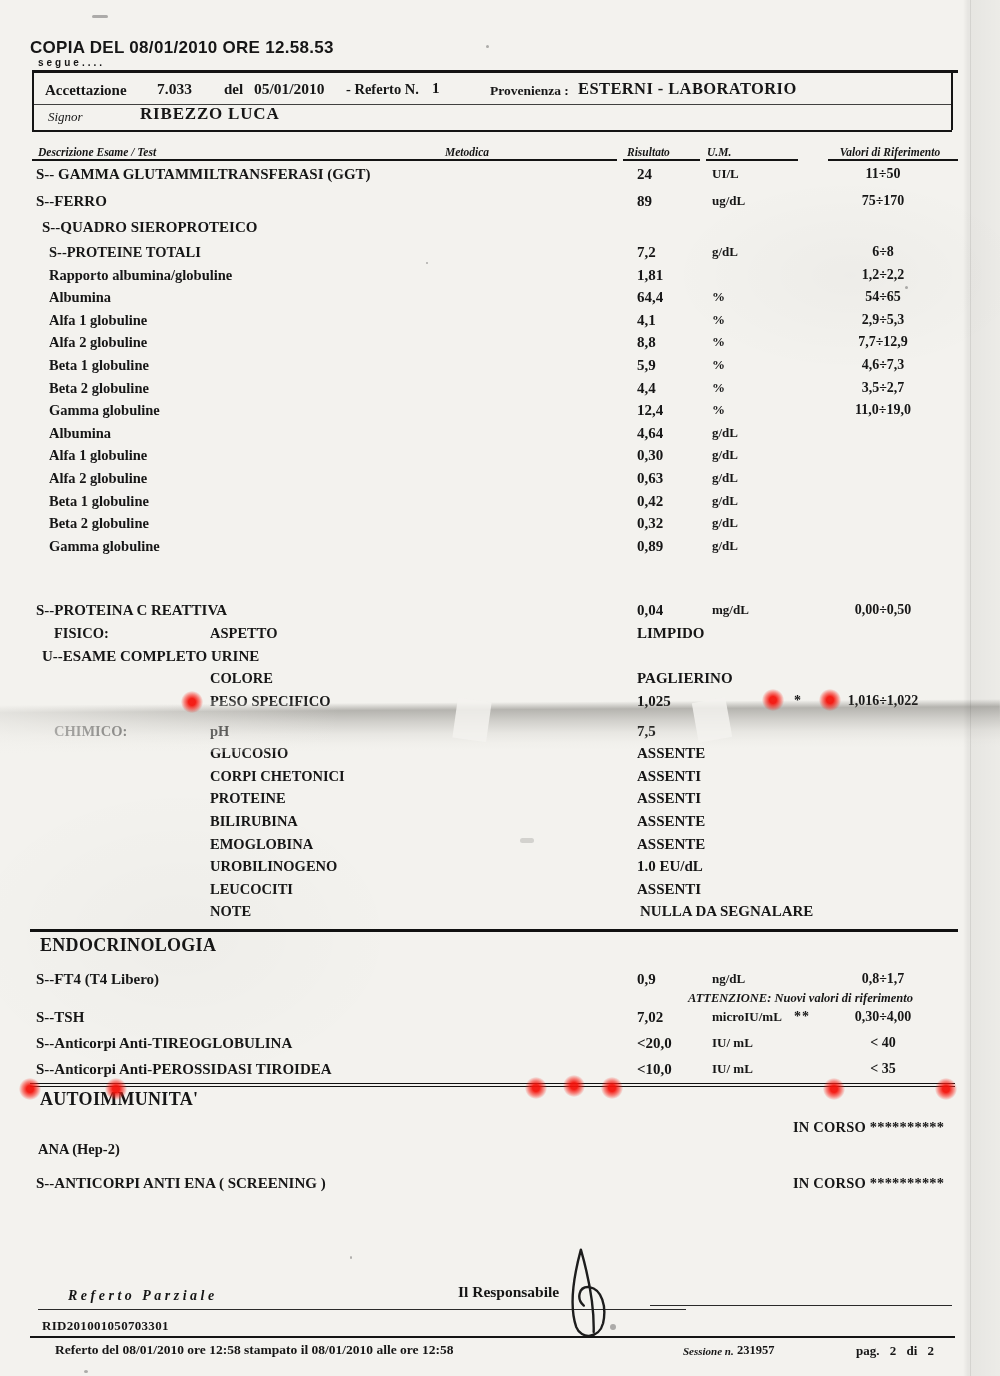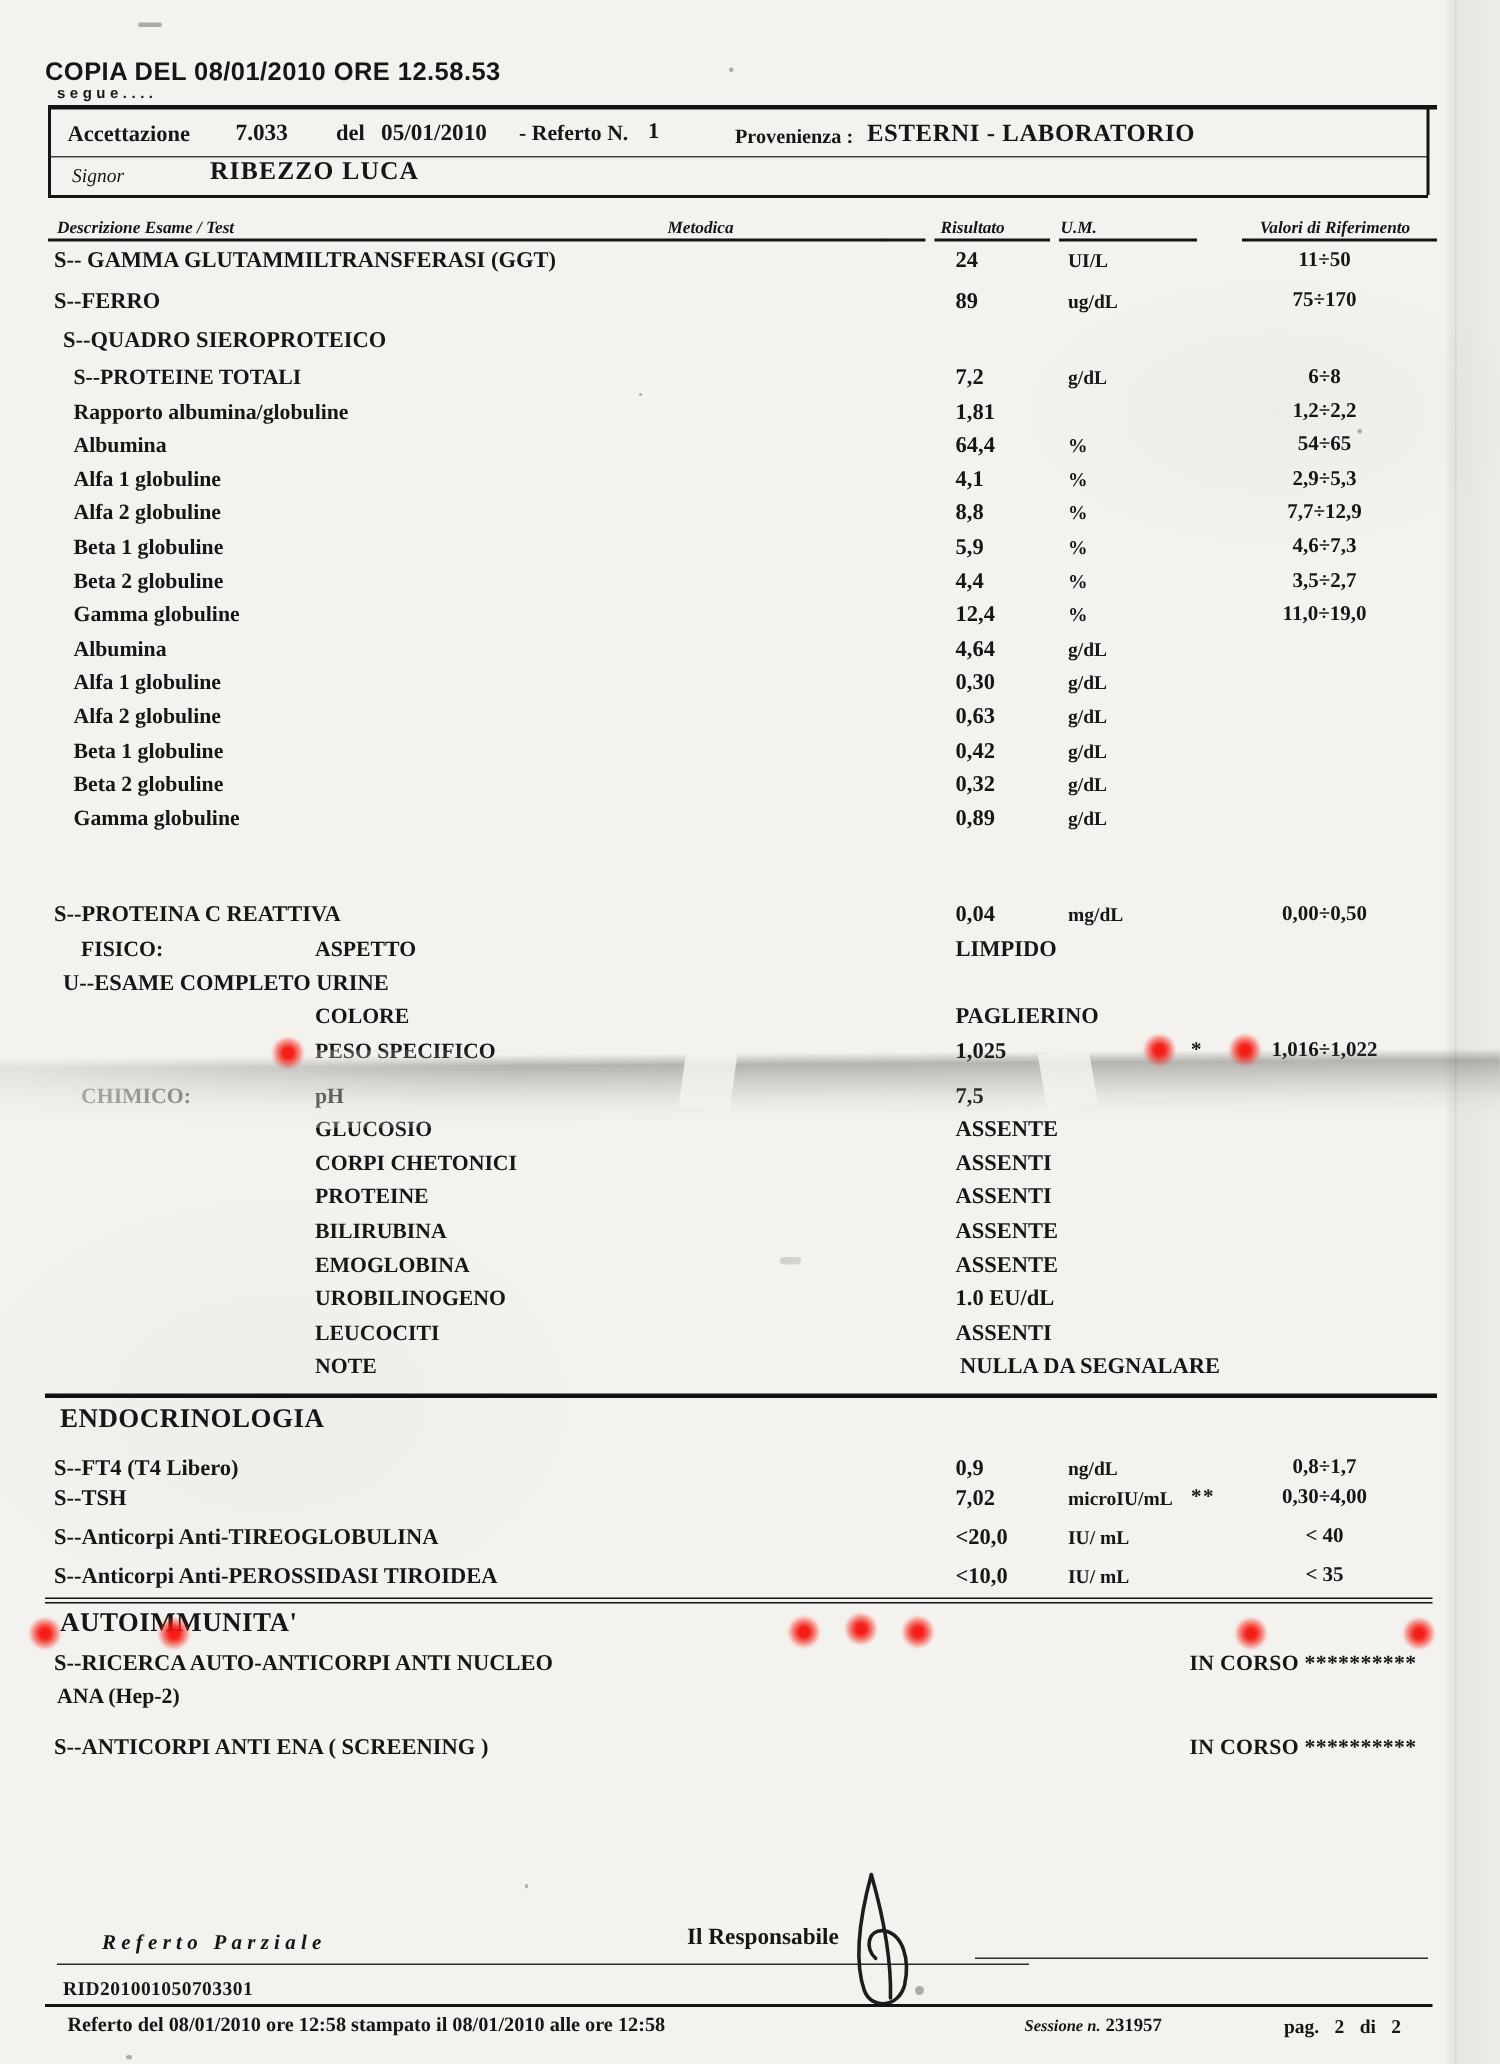--- a/index.html
+++ b/index.html
@@ -75,21 +75,21 @@
 
   
   .dot{position:absolute;width:22px;height:22px;border-radius:50%;transform:translate(-50%,-50%);
     background:radial-gradient(circle, rgba(244,18,10,.95) 0 22%, rgba(248,40,30,.55) 48%, rgba(250,70,60,0) 72%);
     filter:blur(.6px);pointer-events:none;}
 
   
   .ref-parz{left:40px;top:1288px;font-size:14px;font-weight:bold;font-style:italic;letter-spacing:3.5px;margin-left:28px;}
   .resp{left:458px;top:1283px;font-size:15.5px;font-weight:bold;}
   .rid{left:42px;top:1318px;font-size:13px;font-weight:bold;letter-spacing:.3px;}
-  .foot-main{left:45px;top:1342px;font-size:13.5px;font-weight:bold;}
+  .foot-main{left:55px;top:1342px;font-size:13.5px;font-weight:bold;}
   .sess-l{left:683px;top:1345px;font-size:11px;font-weight:bold;font-style:italic;}
   .sess-n{left:737px;top:1343px;font-size:12.5px;font-weight:bold;}
   .pag{left:856px;top:1343px;font-size:13px;font-weight:bold;word-spacing:7px;}
 
   .speck{position:absolute;background:rgba(40,40,40,.35);border-radius:50%;}
   .sig{position:absolute;left:548px;top:1246px;transform:rotate(-4deg);}
 </style>
 </head>
 <body>
 
@@ -293,20 +293,23 @@
     <div class="row secbig h28">
       <span class="lbl">ENDOCRINOLOGIA</span>
     </div>
     <div class="row h8"></div>
     <div class="row t0 h20">
       <span class="lbl">S--FT4 (T4 Libero)</span>
       <span class="res">0,9</span>
       <span class="um">ng/dL</span>
       <span class="ref">0,8÷1,7</span>
     </div>
+    <div class="row attn h18">
+      <span class="note">ATTENZIONE: Nuovi valori di riferimento</span>
+    </div>
     <div class="row t0 tsh h26">
       <span class="lbl">S--TSH</span>
       <span class="res">7,02</span>
       <span class="um">microIU/mL</span>
       <span class="flag">**</span>
       <span class="ref">0,30÷4,00</span>
     </div>
     <div class="row t0 h26">
       <span class="lbl">S--Anticorpi Anti-TIREOGLOBULINA</span>
       <span class="res">&lt;20,0</span>
@@ -317,21 +320,20 @@
       <span class="lbl">S--Anticorpi Anti-PEROSSIDASI TIROIDEA</span>
       <span class="res">&lt;10,0</span>
       <span class="um">IU/ mL</span>
       <span class="ref">&lt; 35</span>
     </div>
     <div class="row rule-double"></div>
     <div class="row secbig h30">
       <span class="lbl">AUTOIMMUNITA'</span>
     </div>
     <div class="row t0 twoline h46">
-      <span class="lbl">S--RICERCA AUTO-ANTICORPI  ANTI NUCLEO</span>
       <span class="lbl2">ANA (Hep-2)</span>
       <span class="corso">IN CORSO **********</span>
     </div>
     <div class="row h10"></div>
     <div class="row t0">
       <span class="lbl">S--ANTICORPI ANTI ENA ( SCREENING )</span>
       <span class="corso">IN CORSO **********</span>
     </div>
   </div>
 

